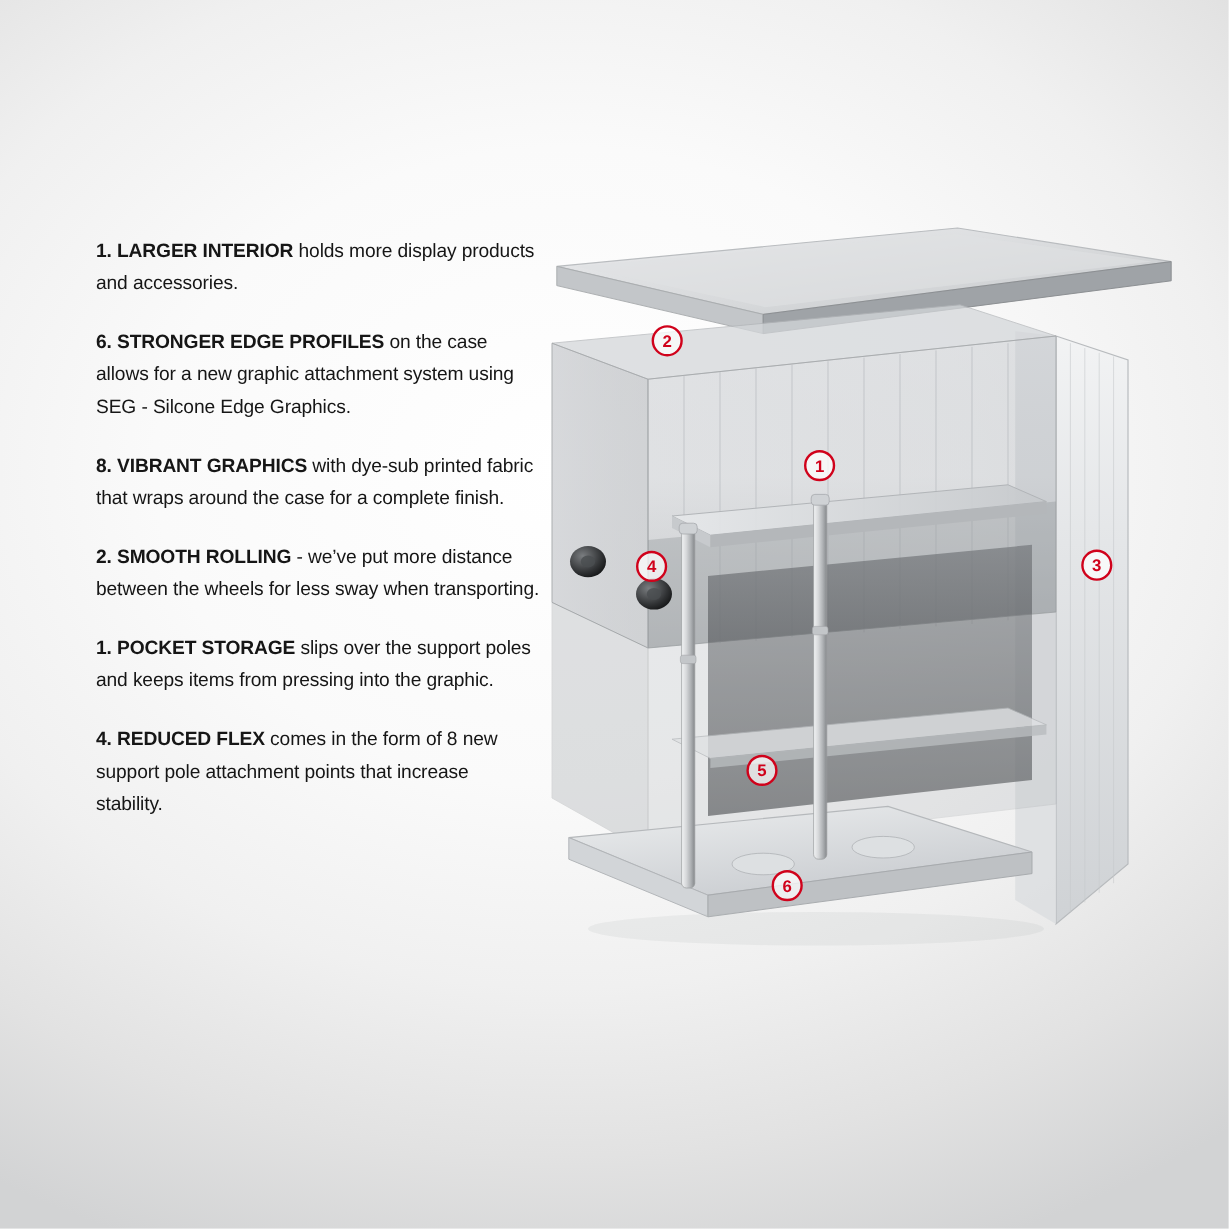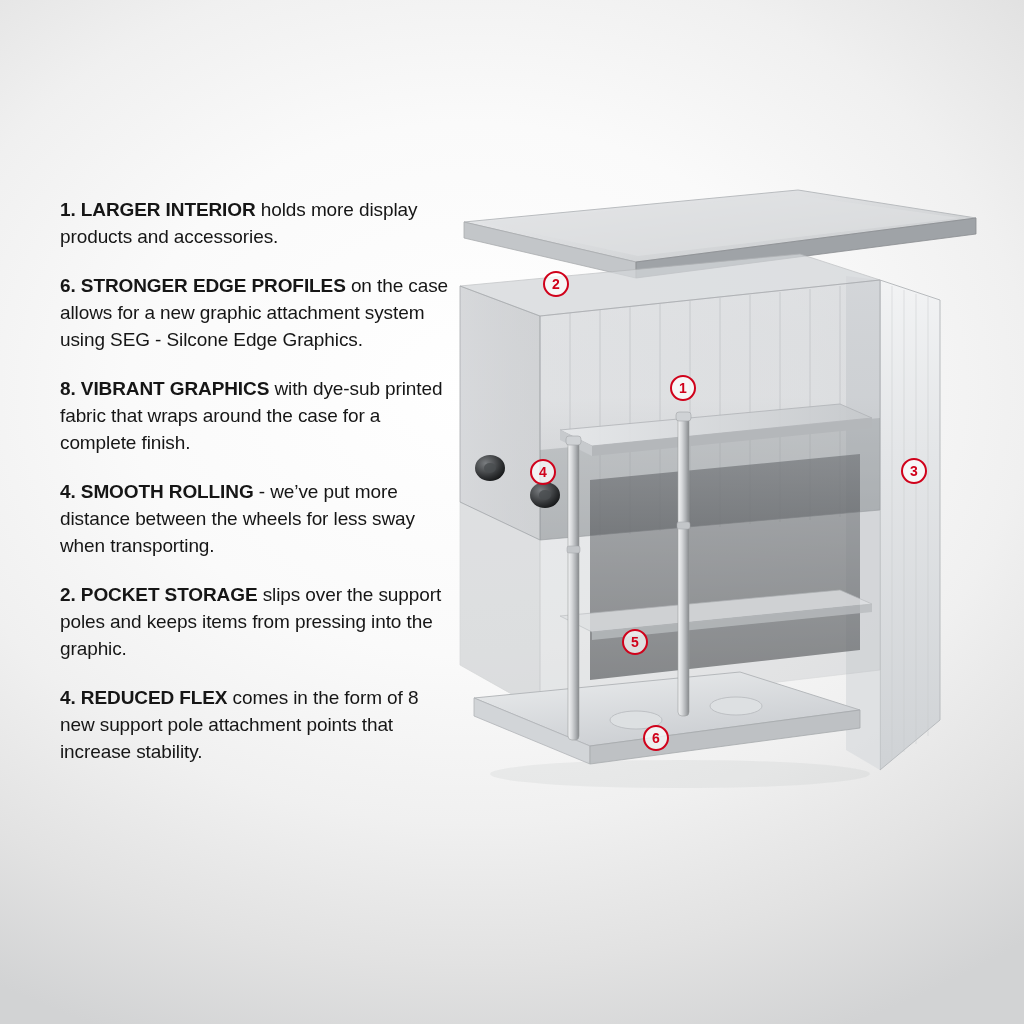--- a/index.html
+++ b/index.html
@@ -23,23 +23,24 @@
   
   #features {
     position: absolute;
     left: 60px;
     top: 196px;
     width: 390px;
   }
   .feature {
     margin-bottom: 22px;
     color: #161616;
-    font-size: 19px;
+    font-size: 16px;
     line-height: 27px;
     letter-spacing: -0.1px;
+    margin-left: 20px;
   }
   .feature .lead {
     font-weight: bold;
   }
   .feature .rest {
     font-weight: normal;
   }
 
   
   #product {
@@ -85,24 +86,24 @@
     <div class="feature">
       <span class="lead">1. LARGER INTERIOR</span><span class="rest"> holds more display products and accessories.</span>
     </div>
     <div class="feature">
       <span class="lead">6. STRONGER EDGE PROFILES</span><span class="rest"> on the case allows for a new graphic attachment system using SEG - Silcone Edge Graphics.</span>
     </div>
     <div class="feature">
       <span class="lead">8. VIBRANT GRAPHICS</span><span class="rest"> with dye-sub printed fabric that wraps around the case for a complete finish.</span>
     </div>
     <div class="feature">
-      <span class="lead">4. SMOOTH ROLLING</span><span class="rest"> - we’ve put more distance between the wheels for less sway when transporting.</span>
-    </div>
-    <div class="feature">
-      <span class="lead">2. POCKET STORAGE</span><span class="rest"> slips over the support poles and keeps items from pressing into the graphic.</span>
+      <span class="lead">2. SMOOTH ROLLING</span><span class="rest"> - we’ve put more distance between the wheels for less sway when transporting.</span>
+    </div>
+    <div class="feature">
+      <span class="lead">1. POCKET STORAGE</span><span class="rest"> slips over the support poles and keeps items from pressing into the graphic.</span>
     </div>
     <div class="feature">
       <span class="lead">4. REDUCED FLEX</span><span class="rest"> comes in the form of 8 new support pole attachment points that increase stability.</span>
     </div>
   </div>
 
   <div id="product">
     <svg width="560" height="780" viewBox="0 0 560 780" xmlns="http://www.w3.org/2000/svg">
       <defs>
         <linearGradient id="gTopFace" x1="0" y1="0" x2="1" y2="1">

